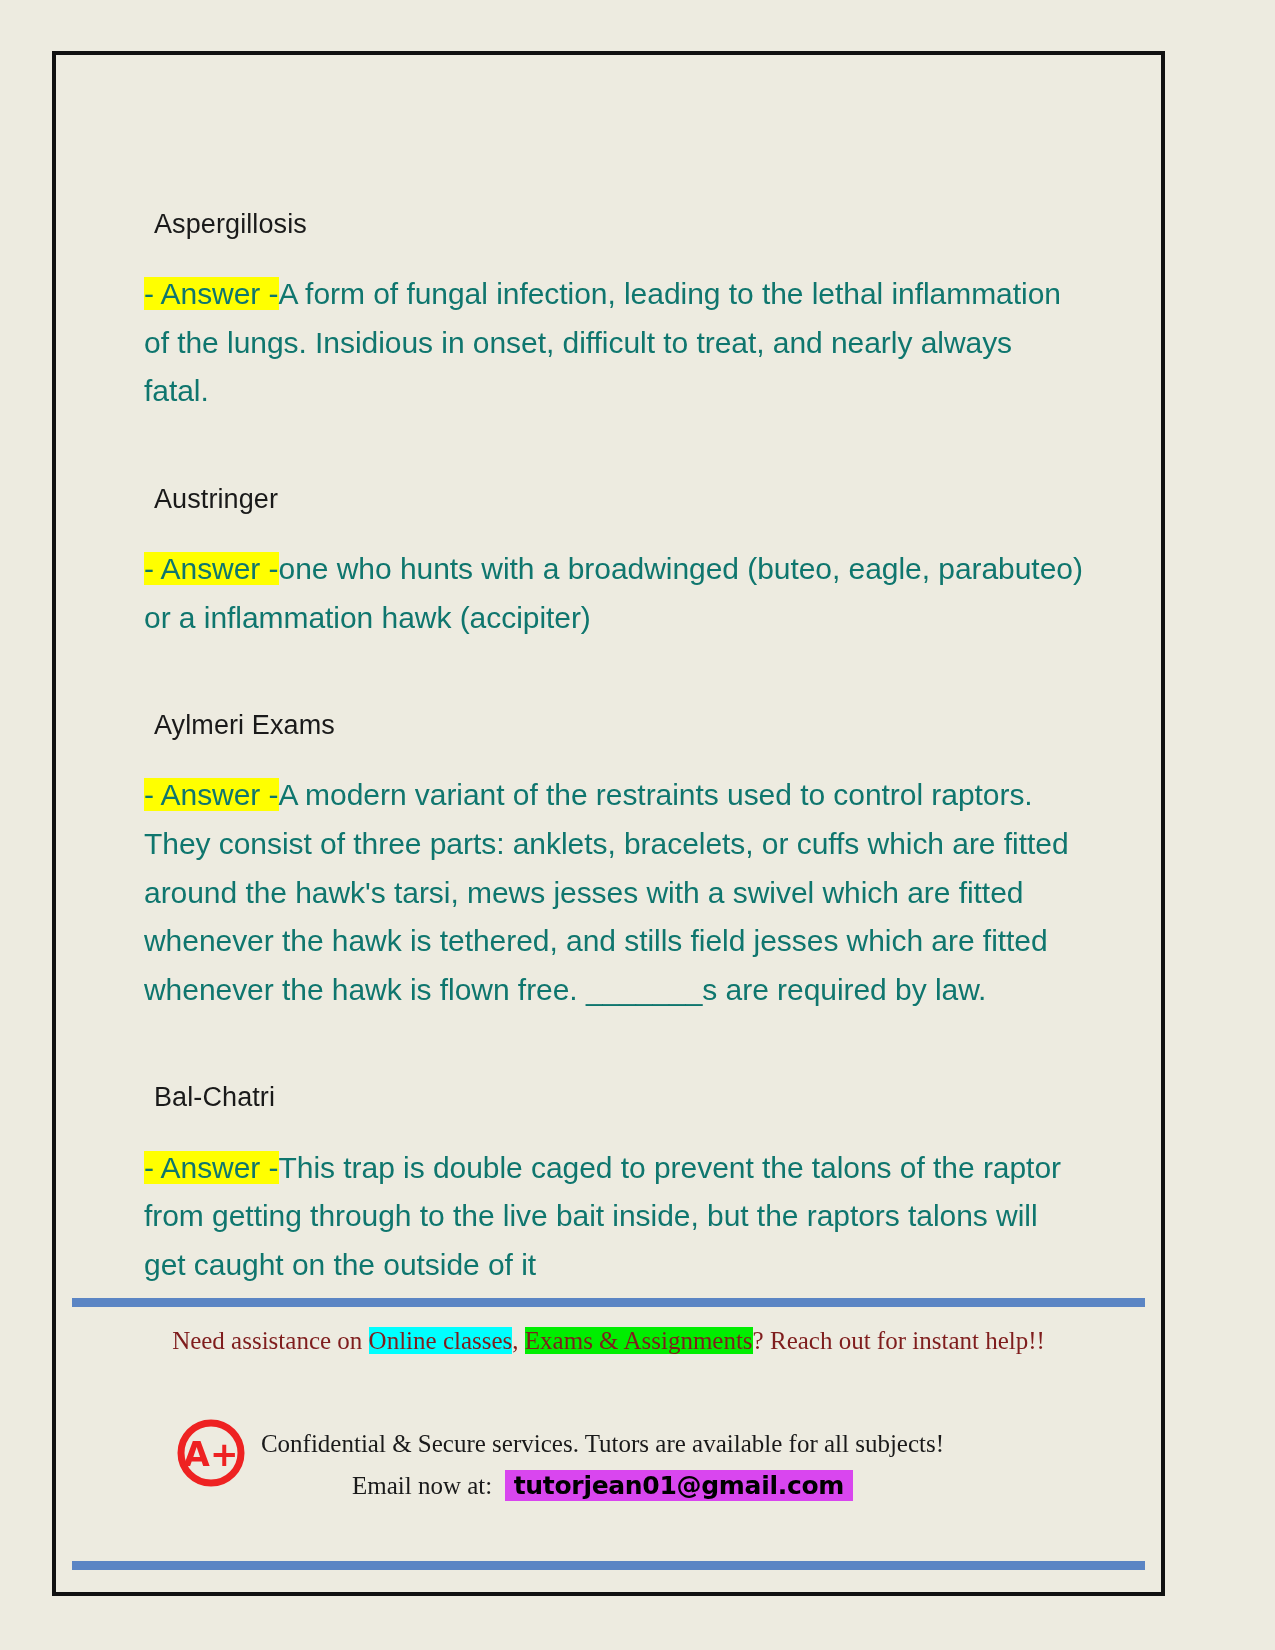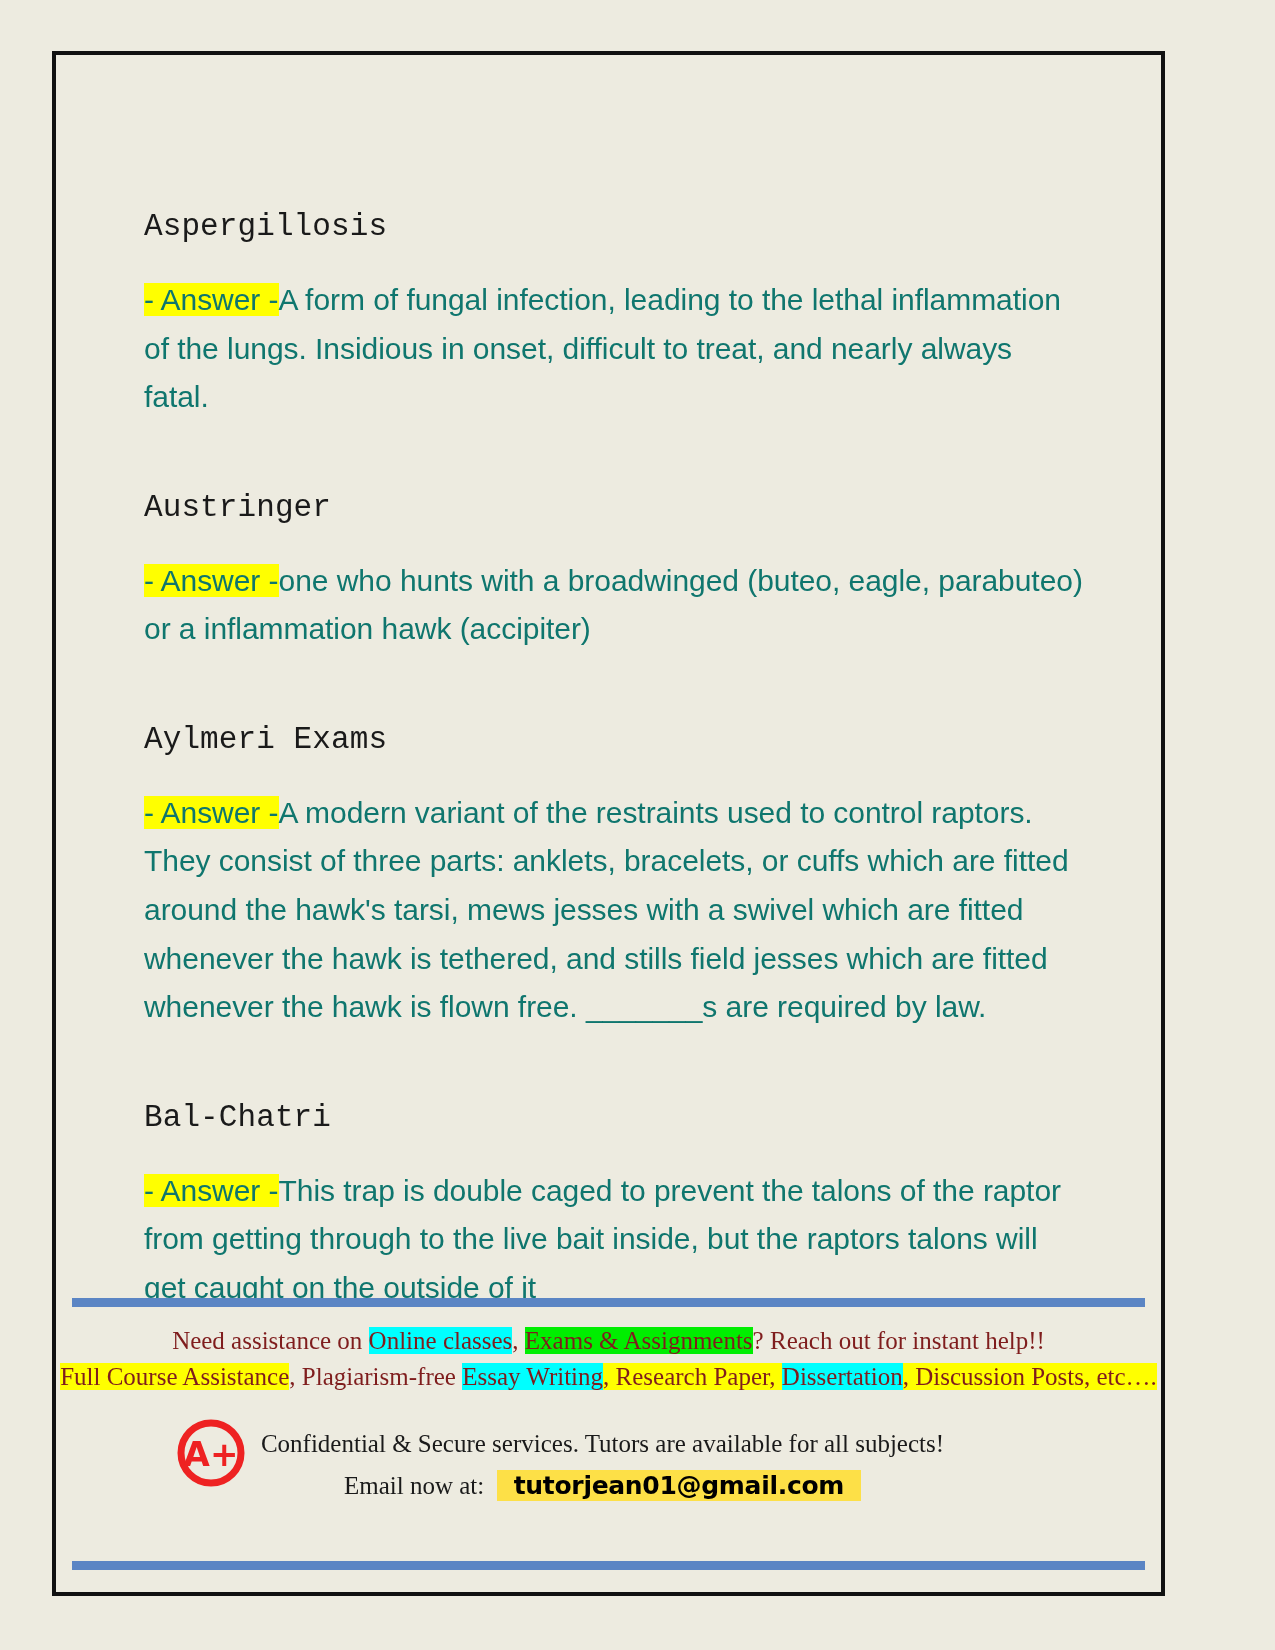--- a/index.html
+++ b/index.html
@@ -26,26 +26,25 @@
   }
 
   .content {
     position: absolute;
     left: 88px;
     top: 150px;
     width: 940px;
   }
 
   .term {
-    font-size: 31px;
+    font-size: 27px;
     color: #1a1a1a;
     line-height: 1.45;
-    margin: 0 0 26px 0;
+    margin: 0 0 26px 10px;
     letter-spacing: 0.1px;
-    font-family: Liberation Mono, monospace;
   }
 
   .answer {
     font-size: 30px;
     color: #0f766e;
     line-height: 1.62;
     margin: 0 0 64px 0;
     letter-spacing: -0.05px;
   }
 
@@ -99,23 +98,23 @@
     color: #1a1a1a;
     line-height: 1.55;
   }
 
   .email-row { margin-top: 3px; }
 
   .email-addr {
     font-family: "DejaVu Sans", sans-serif;
     font-weight: bold;
     font-size: 25px;
-    background: #fde047;
+    background: #d946ef;
     color: #000;
-    padding: 1px 17px;
+    padding: 1px 9px;
     letter-spacing: -0.3px;
   }
 
   
   .logo {
     position: absolute;
     left: 118px;
     top: 126px;
     width: 74px;
     height: 74px;
@@ -143,21 +142,20 @@
 
   </div>
 
   <div class="footer">
 
     <div class="rule rule-top"></div>
 
     <div class="footer-lines">
       <div class="footer-line"><span>Need assistance on </span><span class="hl-cyan">Online classes</span><span>, </span><span class="hl-green">Exams &amp; Assignments</span><span>? Reach out for instant help!!</span></div>
 
-      <div class="footer-line"><span class="hl-yellow">Full Course Assistance</span><span>, Plagiarism-free </span><span class="hl-cyan">Essay Writing</span><span class="hl-yellow">, Research Paper, </span><span class="hl-cyan">Dissertation</span><span class="hl-yellow">, Discussion Posts, etc….</span></div>
     </div>
 
     <div class="logo">
       <svg width="74" height="74" viewBox="0 0 74 74" aria-hidden="true">
         <circle cx="37" cy="37" r="30" fill="none" stroke="#EE2222" stroke-width="7"></circle>
         <text x="37" y="50" text-anchor="middle" font-family="DejaVu Sans, sans-serif" font-size="34" font-weight="bold" fill="#EE2222">A+</text>
       </svg>
     </div>
 
     <div class="footer-lower">

